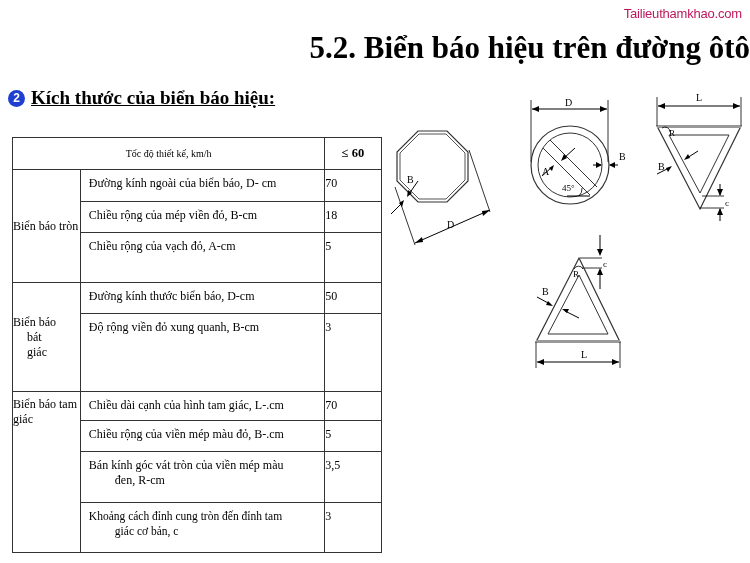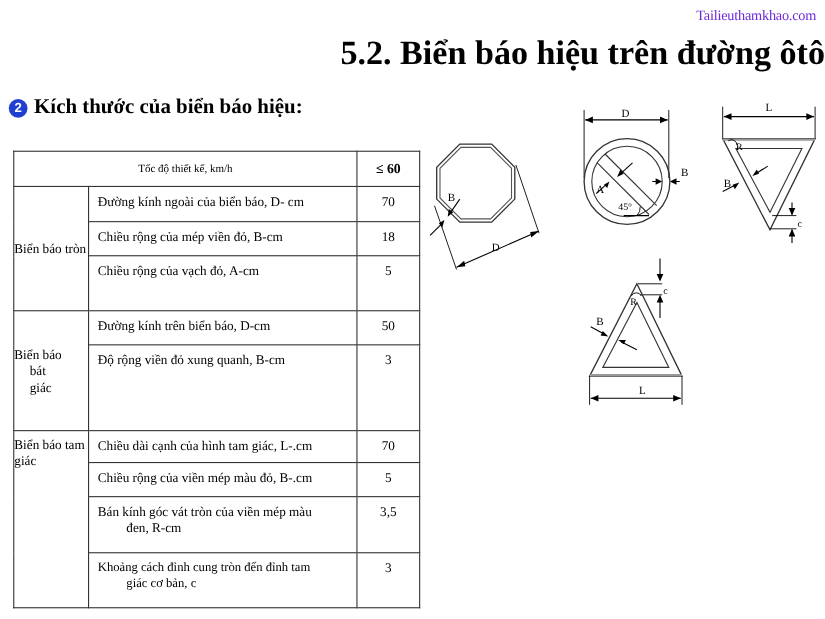--- a/index.html
+++ b/index.html
@@ -1,29 +1,29 @@
 <!DOCTYPE html>
 <html><head>
 <meta charset="utf-8">
 <style>
   html, body { margin:0; padding:0; background:#ffffff; }
   body { width:750px; height:563px; position:relative; overflow:hidden; font-family:"Liberation Serif", serif; color:#000; }
-  .watermark { position:absolute; right:8px; top:6px; font-family:Liberation Serif, serif; font-size:13px; color:#6d28d9; letter-spacing:-0.2px; }
+  .watermark { position:absolute; right:8px; top:6px; font-family:Liberation Sans, sans-serif; font-size:13px; color:#be185d; letter-spacing:-0.2px; }
   .title { position:absolute; left:0; width:750px; top:30px; text-align:right; font-size:31px; font-weight:bold; }
   .subhead { position:absolute; left:8px; top:87px; font-size:19px; font-weight:bold; display:flex; align-items:center; }
   .bullet { display:inline-block; width:17px; height:17px; border-radius:50%; background:#1e3fd0; color:#fff; font-family:"Liberation Sans", sans-serif; font-size:12px; font-weight:bold; text-align:center; line-height:17px; margin-right:6px; }
-  .subhead-text { }
+  .subhead-text { text-decoration:underline; }
 
   table.spec { position:absolute; left:12px; top:137px; width:370px; border-collapse:collapse; font-size:12px; }
   table.spec td { border:1px solid #333; vertical-align:top; padding:0; }
   table.spec td.hdr { text-align:center; vertical-align:middle; font-size:10px; }
   table.spec td.hval { text-align:center; vertical-align:middle; font-weight:bold; font-size:12.5px; }
   table.spec td.group { text-align:left; vertical-align:middle; line-height:15px; }
   table.spec td.desc { padding:6px 4px 0 8px; line-height:15px; text-align:justify; }
-  table.spec td.val { text-align:center; padding-top:6px; }
+  table.spec td.val { padding-top:6px; }
   .hang { padding-left:26px; display:block; text-align:left; }
   .grp-oct span { display:block; }
 
   .diagram { position:absolute; }
   .caption { position:absolute; left:435px; top:383px; font-size:23px; line-height:29px; }
   svg text { font-family:"Liberation Serif", serif; }
 </style>
 </head>
 <body>
 
@@ -60,21 +60,21 @@
     <td class="desc">Chiều rộng của vạch đỏ, A-cm</td>
     <td class="val">5</td>
   </tr>
 
   <tr style="height:31px">
     <td class="group grp-oct" rowspan="2">
       <span>Biển báo</span>
       <span style="padding-left:14px">bát</span>
       <span style="padding-left:14px">giác</span>
     </td>
-    <td class="desc">Đường kính trên biển báo, D-cm</td>
+    <td class="desc">Đường kính thước biển báo, D-cm</td>
     <td class="val">50</td>
   </tr>
   <tr style="height:78px">
     <td class="desc">Độ rộng viền đỏ xung quanh, B-cm</td>
     <td class="val">3</td>
   </tr>
 
   <tr style="height:29px">
     <td class="group" rowspan="4" style="vertical-align:top;padding-top:5px">Biển báo tam giác</td>
     <td class="desc">Chiều dài cạnh của hình tam giác, L-.cm</td>

